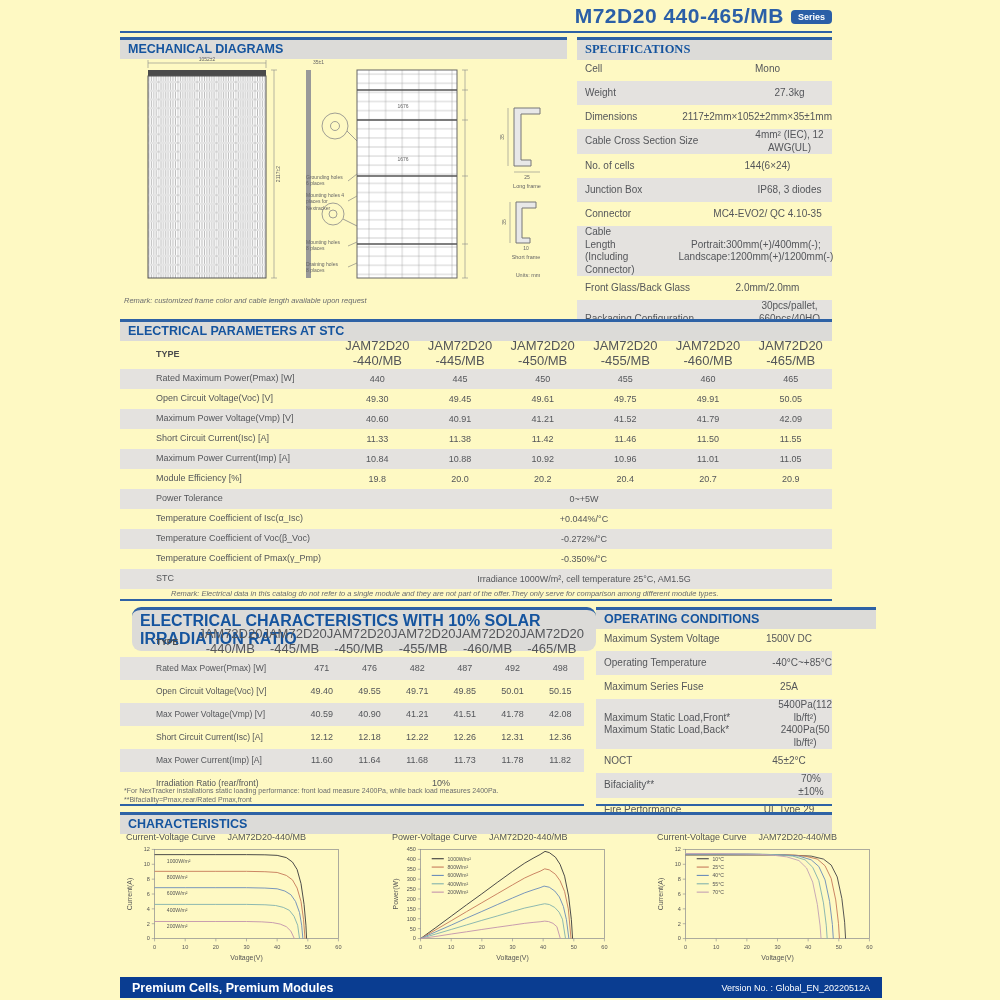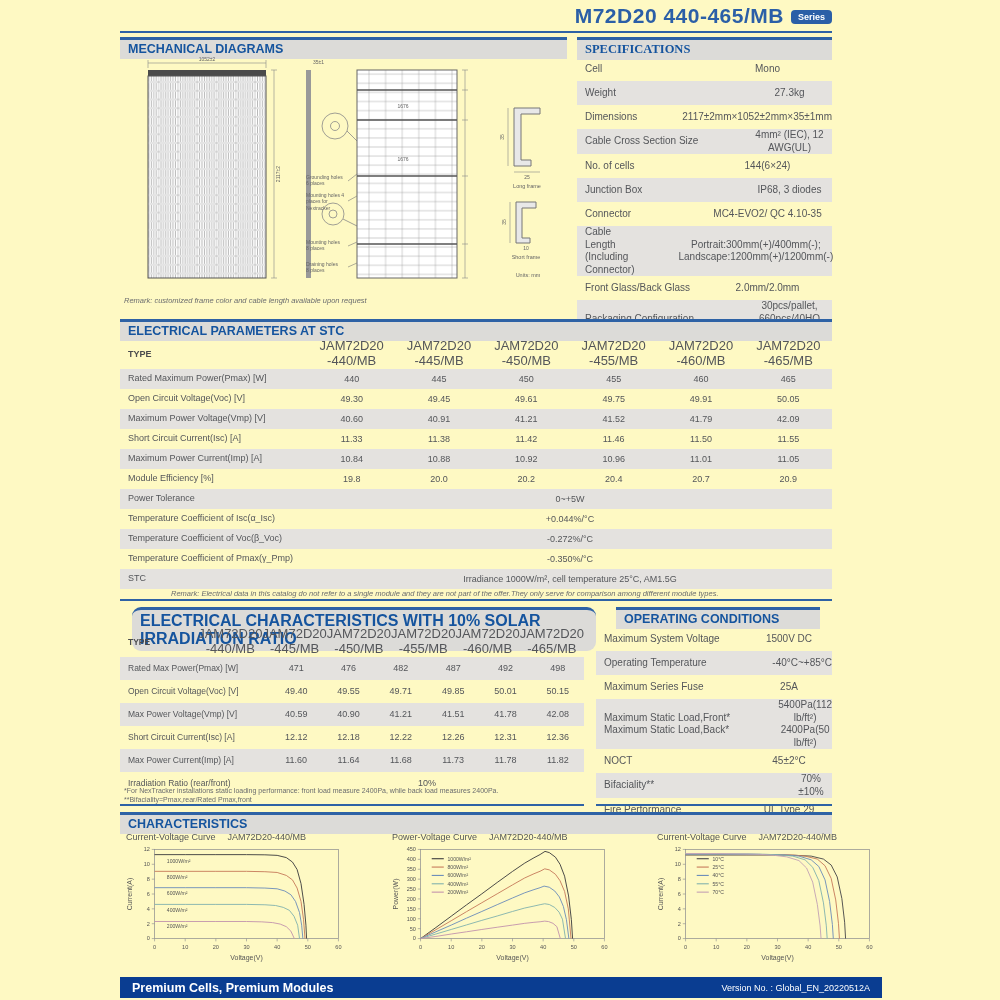--- a/index.html
+++ b/index.html
@@ -21,21 +21,21 @@
   .trow.shade{background:#e4e2df;gap:44px;}
   .tlabel{padding-left:8px;white-space:pre-line;line-height:1.25;}
   .tvalue{flex:1;text-align:center;white-space:pre-line;line-height:1.25;}
   .spec .tlabel{width:118px;}
   .op .tlabel{width:142px;}
   .op .trow{min-height:24px;}
   
   .mrow{display:flex;align-items:center;min-height:20px;font-size:9px;}
   .mrow.shade{background:#e4e2df;}
   .mrow.mhead{min-height:24px;}
-  .mlabel{padding-left:8px;line-height:1.2;}
+  .mlabel{padding-left:8px;line-height:1.2;margin-left:28px;}
   .stc .mlabel{width:180px;}
   .r10 .mlabel{width:142px;font-size:8.5px;}
   .r10 .mrow{min-height:23px;}
   .r10 .mrow.mhead{min-height:26px;}
   .mcell{flex:1;text-align:center;line-height:1.15;}
   .mhead .mcell{white-space:pre-line;font-size:13px;}
   .mhead .mlabel{font-weight:bold;color:#4a4b4d;}
   .svalue{flex:1;text-align:center;}
   .remark{font-size:7.5px;color:#6a6c6e;font-style:italic;}
   .footnotes{font-size:7px;color:#6a6c6e;line-height:1.3;padding-left:2px;}
@@ -373,21 +373,21 @@
         <div class="mlabel">Irradiation Ratio (rear/front)</div>
         <div class="svalue">10%</div>
       </div>
     </div>
   <div class="abs footnotes" id="ratio-footnotes" style="top:786px;left:122px;width:462px;">
       <div>*For NexTracker installations static loading performance: front load measure 2400Pa, while back load measures 2400Pa.</div>
       <div>**Bifaciality=Pmax,rear/Rated Pmax,front</div>
     </div>
   <div class="abs blue-rule" style="top:804px;left:120px;width:464px;"></div>
 
-  <div class="abs sec-bar" style="top:607px;left:616px;width:204px;">OPERATING CONDITIONS</div>
+  <div class="abs sec-bar" style="top:607px;left:596px;width:280px;">OPERATING CONDITIONS</div>
   <div class="abs op" id="op-table" style="top:627px;left:596px;width:236px;">
       <div class="trow">
         <div class="tlabel">Maximum System Voltage</div>
         <div class="tvalue">1500V DC</div>
       </div>
       <div class="trow shade">
         <div class="tlabel">Operating Temperature</div>
         <div class="tvalue">-40°C~+85°C</div>
       </div>
       <div class="trow">

